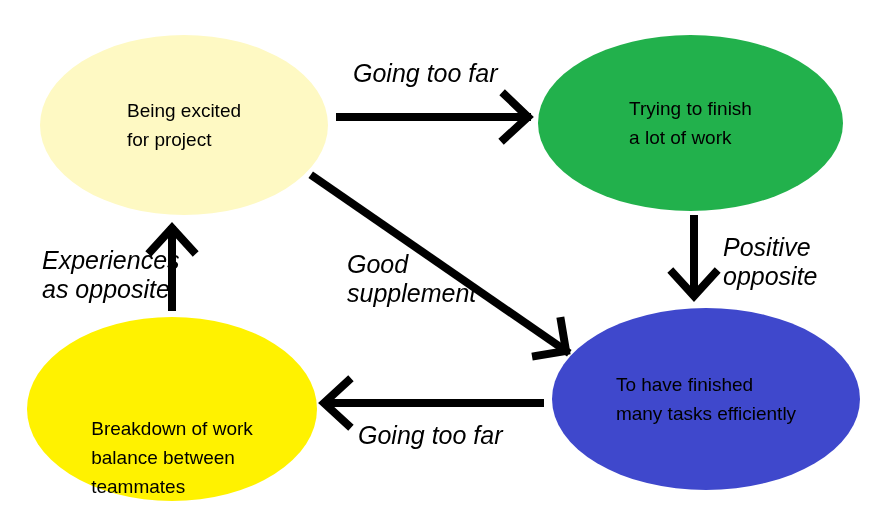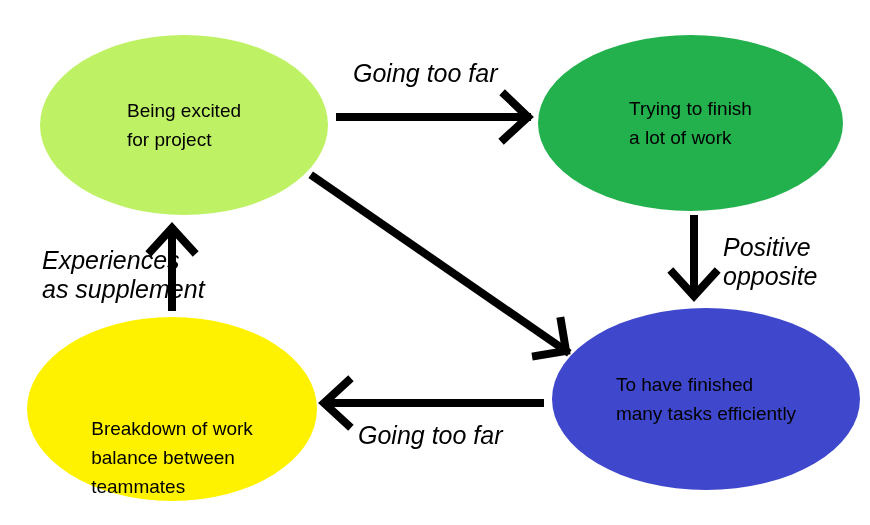--- a/index.html
+++ b/index.html
@@ -54,21 +54,21 @@
     fill: none;
     stroke-linecap: square;
     stroke-linejoin: miter;
   }
 </style>
 </head>
 <body>
 
 <div class="canvas" style="background: rgb(255, 255, 255);">
 
-  <div class="node node-excited" style="background: #bef264; color: rgb(0, 0, 0);">
+  <div class="node node-excited" style="background: #fef9c3; color: rgb(0, 0, 0);">
     <span>Being excited
 for project</span>
   </div>
 
   <div class="node node-trying" style="background: rgb(34, 177, 76); color: rgb(0, 0, 0);">
     <span>Trying to finish
 a lot of work</span>
   </div>
 
   <div class="node node-finished" style="background: rgb(63, 72, 204); color: rgb(0, 0, 0);">
@@ -108,19 +108,21 @@
       <line x1="172" y1="307" x2="172" y2="230"></line>
       <polyline points="151,251 172,228 193,251"></polyline>
     </g>
   </svg>
 
   <div class="edge-label lbl-e1">Going too far</div>
 
   <div class="edge-label lbl-e2">Positive
 opposite</div>
 
+  <div class="edge-label lbl-e3">Good
+supplement</div>
 
   <div class="edge-label lbl-e4">Going too far</div>
 
   <div class="edge-label lbl-e5">Experiences
-as supplement</div>
+as opposite</div>
 
 </div>
 
 </body></html>

